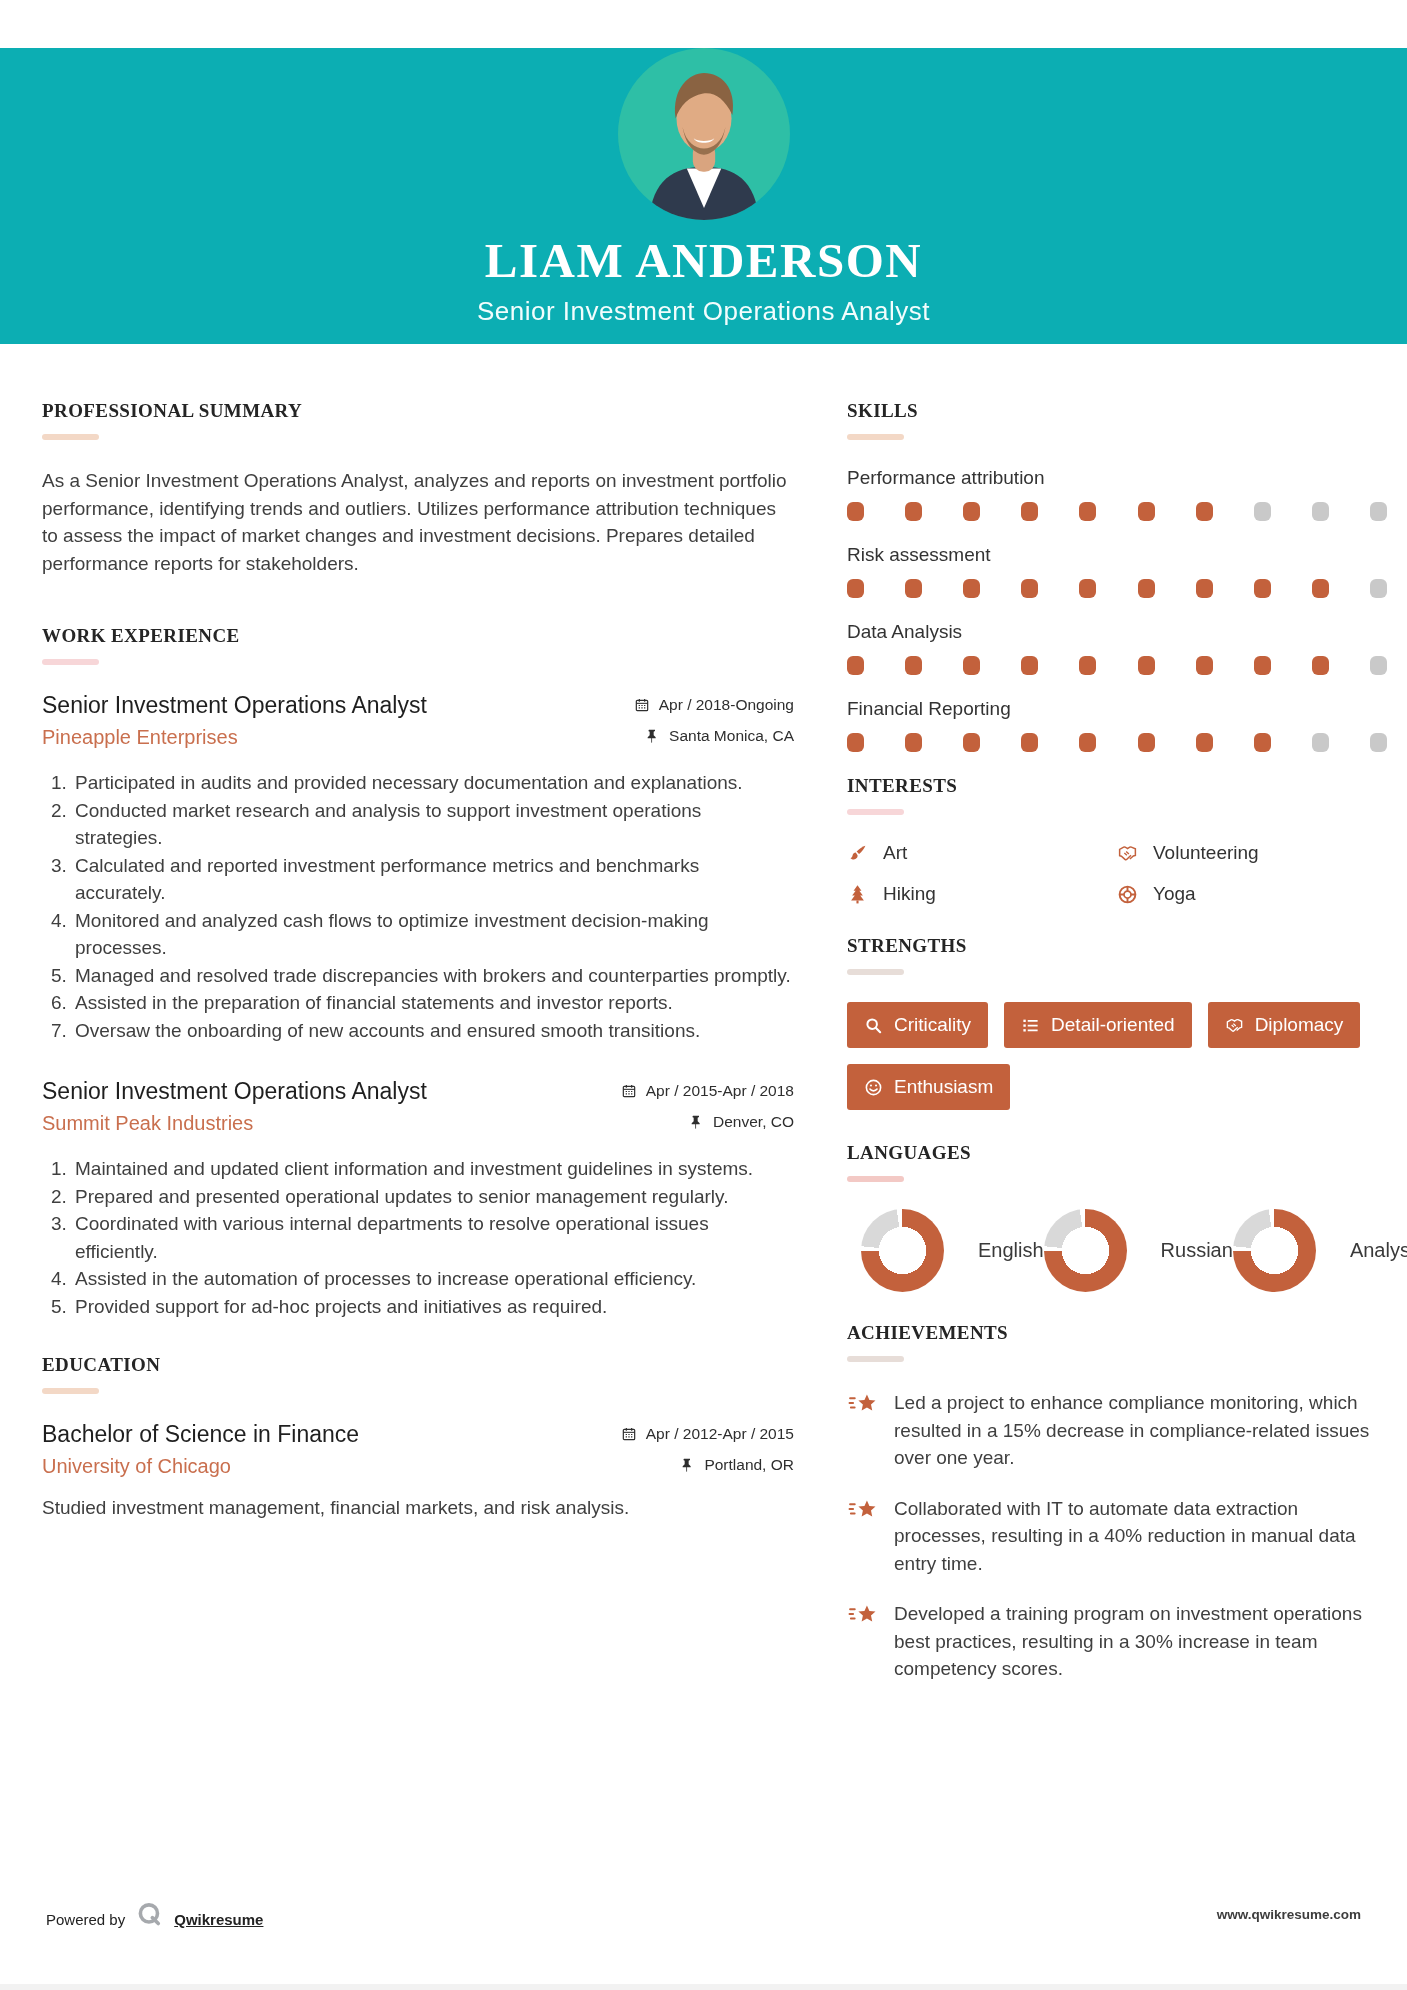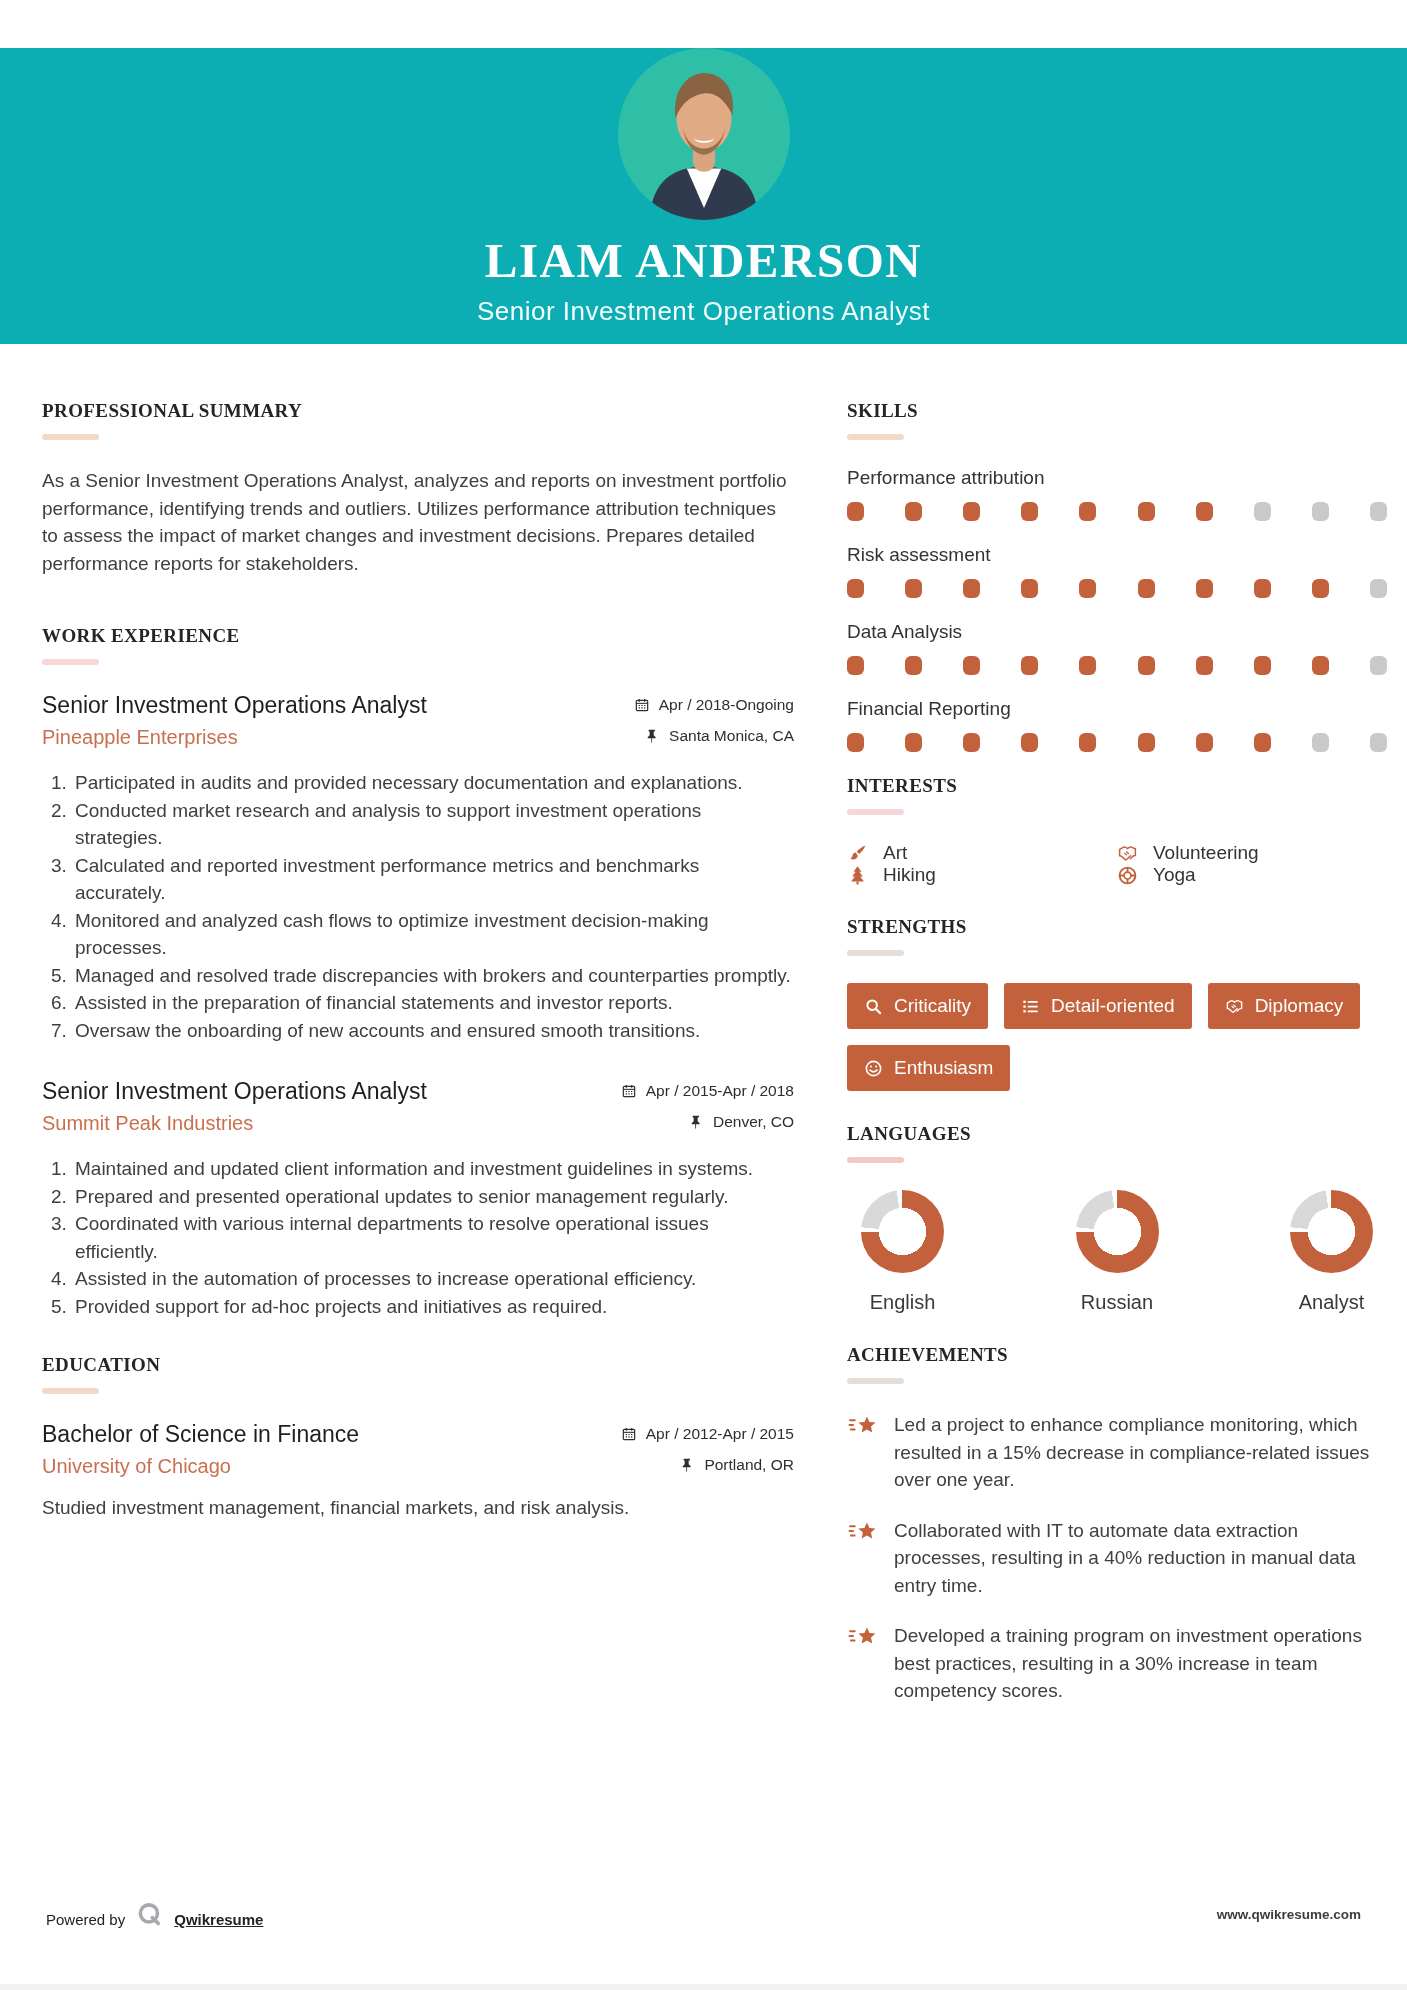--- a/index.html
+++ b/index.html
@@ -46,30 +46,30 @@
   .section-left{margin-bottom:14px}
 
   
   .skill{margin-bottom:23px}
   .skill-name{font-size:19px;color:#333;margin-bottom:13px}
   .dots{display:flex;justify-content:space-between}
   .dot{width:17px;height:19px;border-radius:6px;background:var(--accent)}
   .dot.off{background:var(--dot-off)}
   .sect-gap{margin-bottom:20px}
 
-  .interests-grid{display:grid;grid-template-columns:1fr 1fr;margin-bottom:30px}
+  .interests-grid{display:grid;grid-template-columns:1fr 1fr;row-gap:19px;margin-bottom:30px}
   .interest{display:flex;align-items:center;gap:15px;font-size:19px;color:#333}
   .interest .icon{width:21px;height:21px;color:var(--accent);flex:none}
 
   .strengths{display:flex;flex-wrap:wrap;gap:16px;margin-bottom:32px}
   .btn{background:var(--accent);color:#fff;font-size:19px;padding:12px 17px;border-radius:3px;display:inline-flex;align-items:center;gap:11px;border:none}
   .btn .icon{width:19px;height:19px;flex:none;color:#fff}
 
   .langs{display:flex;justify-content:space-between;padding:0 14px;margin-bottom:30px}
-  .lang{display:flex;flex-direction:column;align-items:center;gap:18px}
+  .lang{display:flex;align-items:center;gap:34px}
   .donut{width:83px;height:83px;border-radius:50%}
   .lang-label{font-size:20px;color:#3a3a3a}
 
   .ach{display:flex;gap:15px;margin-bottom:23px;font-size:19px;line-height:27.5px}
   .ach .icon{width:32px;height:27px;color:var(--accent);flex:none;margin-top:2px}
 
   .icon svg{width:100%;height:100%;display:block}
 
   
   .footer{position:absolute;left:0;right:0;bottom:62px;display:flex;justify-content:space-between;align-items:center;padding:0 46px}

